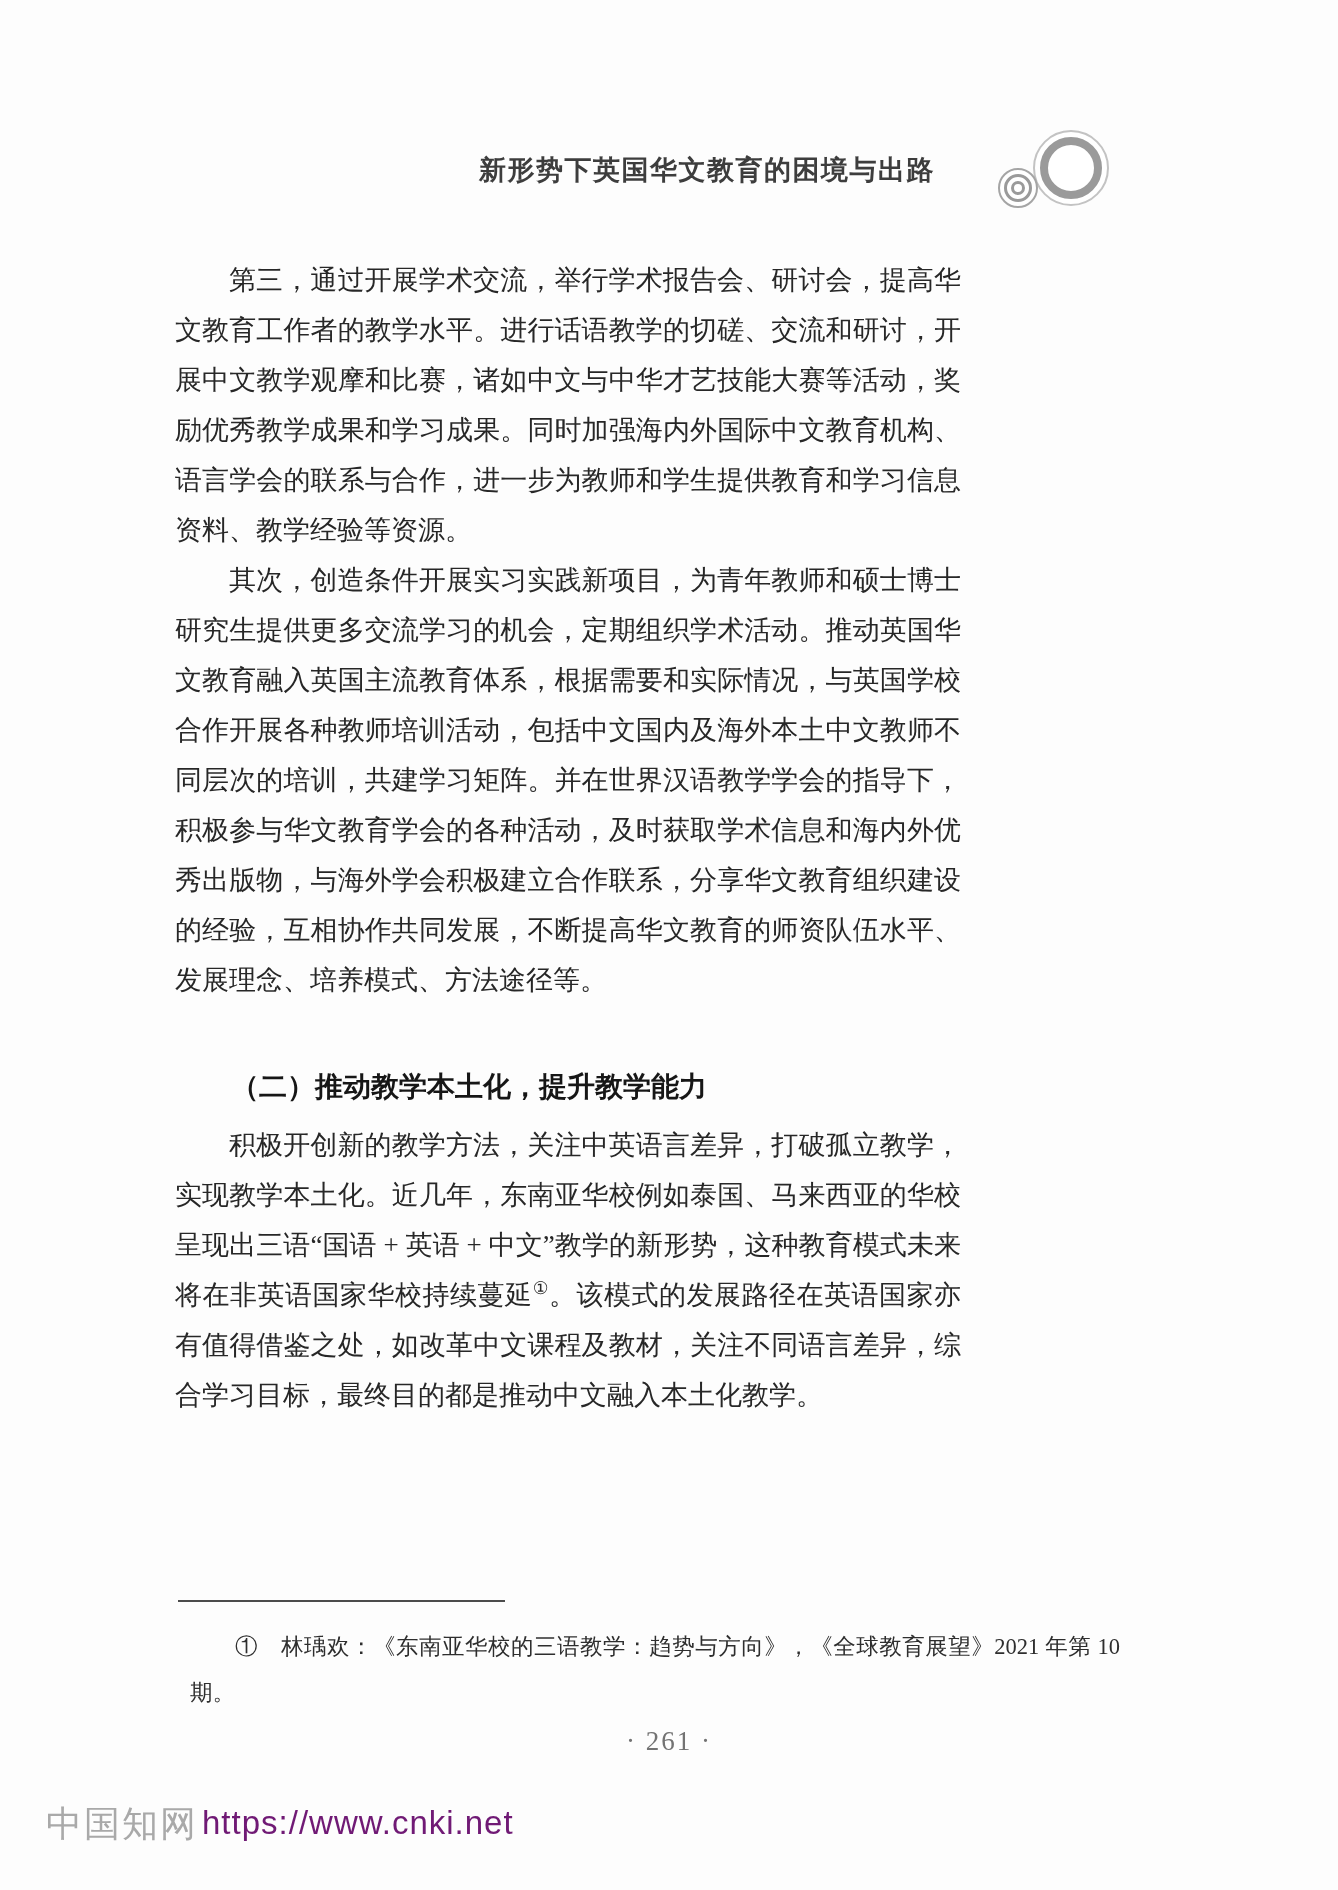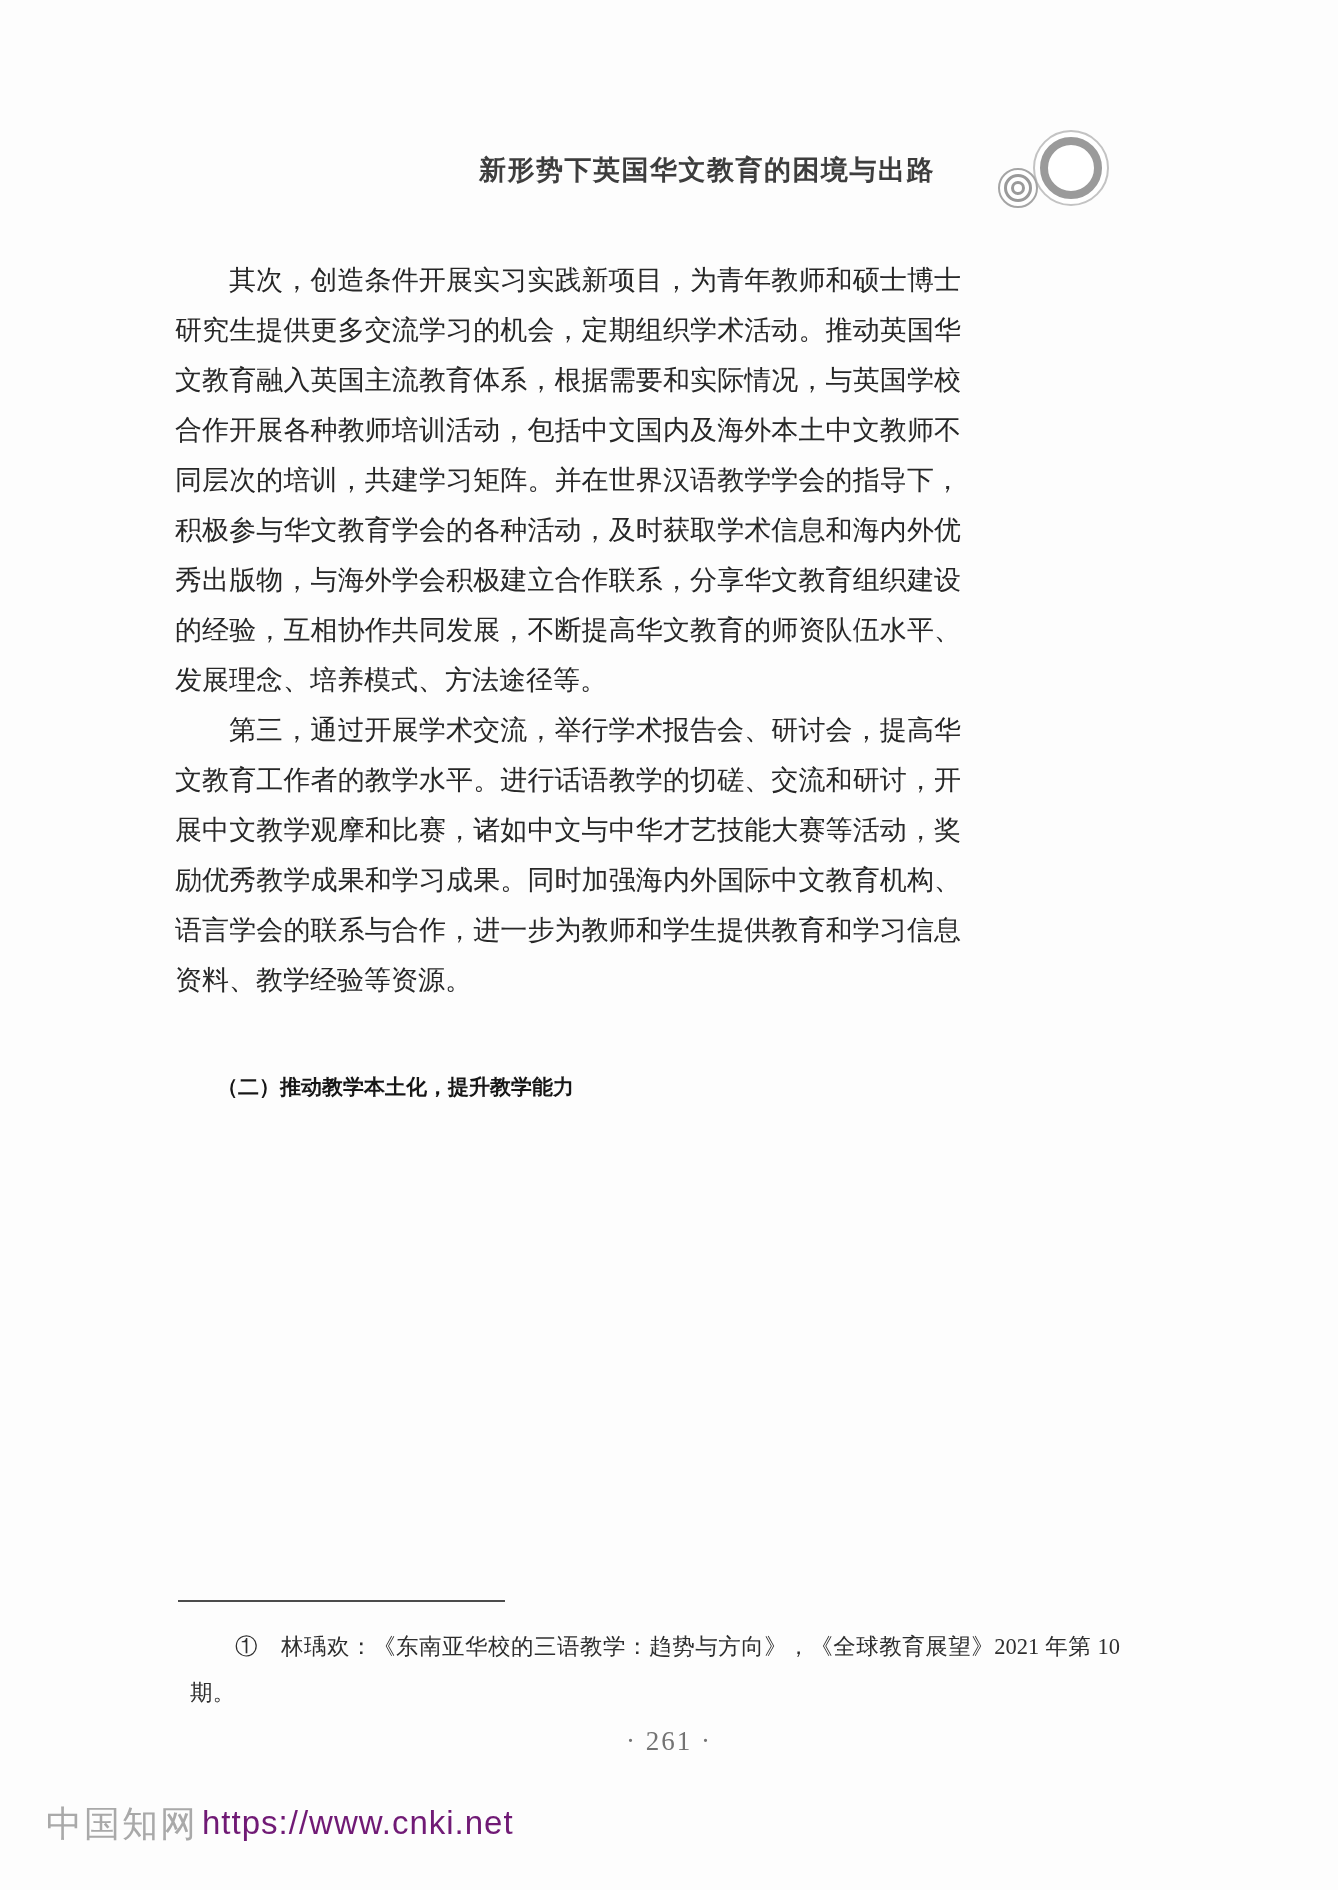--- a/index.html
+++ b/index.html
@@ -60,21 +60,21 @@
   .content {
     position:absolute; top:255px; left:175px; width:786px;
     font-size:27px; line-height:50px;
     text-align:justify;
     color:#272727;
   }
   .content p { margin:0; text-indent:2em; }
   .section-heading {
     font-family:"Liberation Sans","DejaVu Sans",sans-serif;
     font-weight:700;
-    font-size:21px;
+    font-size:28px;
     color:#161616;
     margin:57px 0 8px 0;
     text-indent:2em;
     line-height:50px;
   }
   sup { font-size:65%; line-height:0; }
 
   
   .footnote-rule {
     position:absolute; left:178px; top:1600px; width:327px;
@@ -118,23 +118,24 @@
       <div class="inner"></div>
     </div>
     <div class="circle-small">
       <div class="mid">
           <div class="dot"></div>
         </div>
     </div>
   </div>
 
   <div class="content">
+    <p>第三，通过开展学术交流，举行学术报告会、研讨会，提高华文教育工作者的教学水平。进行话语教学的切磋、交流和研讨，开展中文教学观摩和比赛，诸如中文与中华才艺技能大赛等活动，奖励优秀教学成果和学习成果。同时加强海内外国际中文教育机构、语言学会的联系与合作，进一步为教师和学生提供教育和学习信息资料、教学经验等资源。</p>
     <p>其次，创造条件开展实习实践新项目，为青年教师和硕士博士研究生提供更多交流学习的机会，定期组织学术活动。推动英国华文教育融入英国主流教育体系，根据需要和实际情况，与英国学校合作开展各种教师培训活动，包括中文国内及海外本土中文教师不同层次的培训，共建学习矩阵。并在世界汉语教学学会的指导下，积极参与华文教育学会的各种活动，及时获取学术信息和海内外优秀出版物，与海外学会积极建立合作联系，分享华文教育组织建设的经验，互相协作共同发展，不断提高华文教育的师资队伍水平、发展理念、培养模式、方法途径等。</p>
-    <p>第三，通过开展学术交流，举行学术报告会、研讨会，提高华文教育工作者的教学水平。进行话语教学的切磋、交流和研讨，开展中文教学观摩和比赛，诸如中文与中华才艺技能大赛等活动，奖励优秀教学成果和学习成果。同时加强海内外国际中文教育机构、语言学会的联系与合作，进一步为教师和学生提供教育和学习信息资料、教学经验等资源。</p>
     <div class="section-heading">（二）推动教学本土化，提升教学能力</div>
+    <p class="auto-sup">积极开创新的教学方法，关注中英语言差异，打破孤立教学，实现教学本土化。近几年，东南亚华校例如泰国、马来西亚的华校呈现出三语“国语 + 英语 + 中文”教学的新形势，这种教育模式未来将在非英语国家华校持续蔓延<sup>①</sup>。该模式的发展路径在英语国家亦有值得借鉴之处，如改革中文课程及教材，关注不同语言差异，综合学习目标，最终目的都是推动中文融入本土化教学。</p>
   </div>
 
   <div class="footnote-rule"></div>
   <div class="footnote">
     <p>①　林瑀欢：《东南亚华校的三语教学：趋势与方向》，《全球教育展望》2021 年第 10 期。</p>
   </div>
 
   <div class="page-number">· 261 ·</div>
 
   <div class="watermark-brand">中国知网</div>

